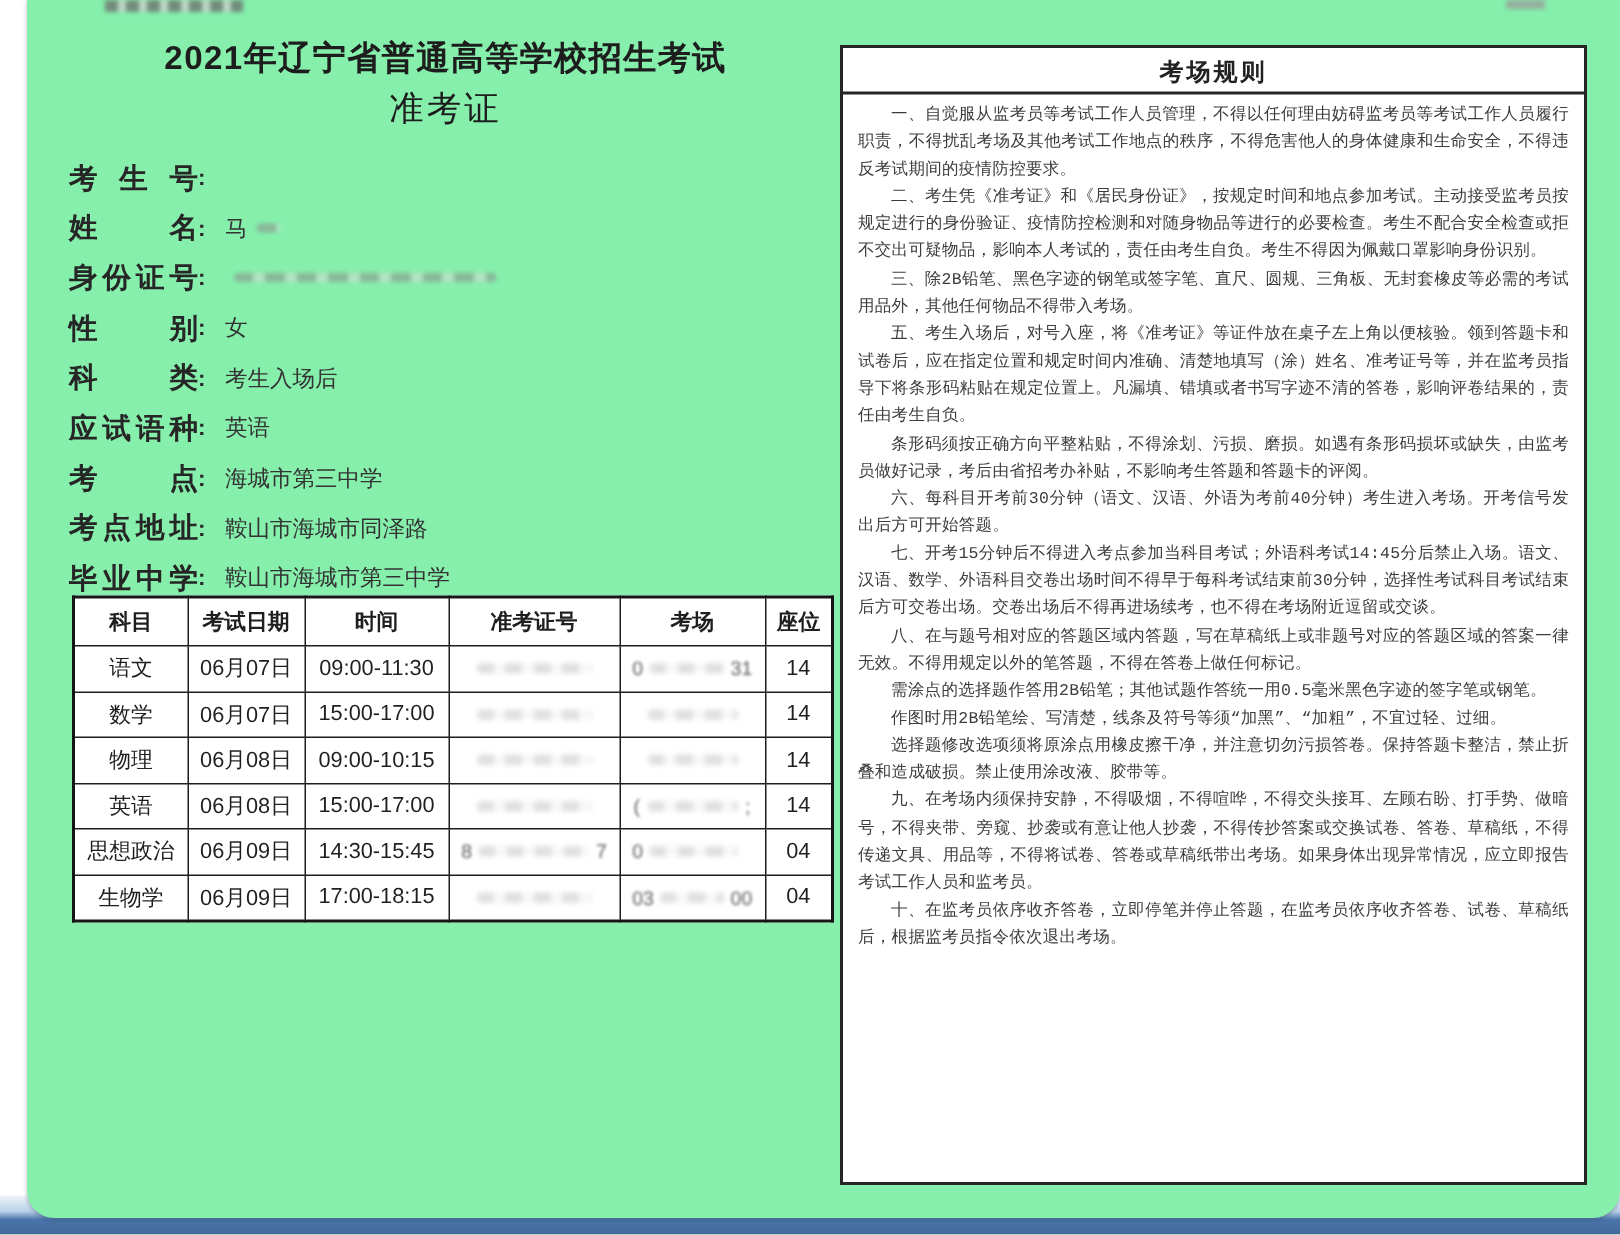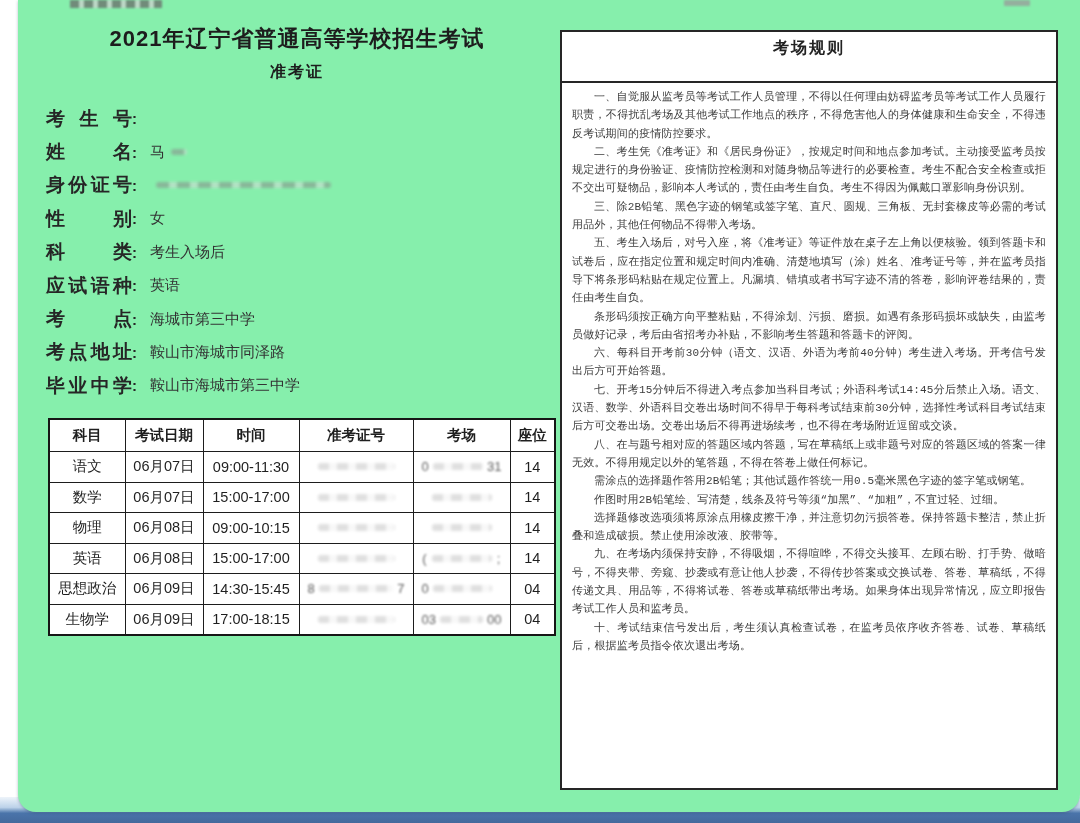--- a/index.html
+++ b/index.html
@@ -19,48 +19,48 @@
     border-radius:0 0 18px 18px;box-shadow:0 1px 3px rgba(40,60,90,.35);margin-left:18px;
   }
   
   .artifact{position:absolute;filter:blur(1.3px);opacity:.75;}
   .artifact-tl{left:52px;top:0;width:92px;height:8px;
     background:repeating-linear-gradient(90deg,#6a6a6a 0 9px,#cfcfcf 9px 14px);}
   .artifact-tr{left:986px;top:0;width:26px;height:6px;background:#9a9a9a;}
   
   .ticket-title{position:absolute;left:26px;top:24px;width:506px;text-align:center;color:#1d1d1d;}
   .ticket-title .l1{font-size:22px;font-weight:bold;letter-spacing:1px;line-height:30px;}
-  .ticket-title .l2{font-size:16px;font-weight:bold;letter-spacing:2px;line-height:32px;margin-top:2px;}
+  .ticket-title .l2{font-size:23px;font-weight:normal;letter-spacing:2px;line-height:32px;margin-top:2px;}
   .fields{position:absolute;left:28px;top:102px;width:505px;}
   .field-row{height:33.4px;display:flex;align-items:center;color:#262626;}
   .field-label{display:inline-block;width:86px;font-weight:bold;font-size:19px;
     text-align:justify;text-align-last:justify;letter-spacing:0;}
   .field-colon{width:12px;font-weight:bold;font-size:15px;}
   .field-value{font-size:15px;color:#333;margin-left:6px;display:flex;align-items:center;gap:6px;}
   .smudge{height:6px;border-radius:3px;filter:blur(1.4px);opacity:.55;
     background:repeating-linear-gradient(90deg,#8a8a8a 0 13px,#d8d8d8 13px 21px);}
   
-  table.sched{position:absolute;left:30px;top:418px;border-collapse:collapse;
+  table.sched{position:absolute;left:30px;top:397px;border-collapse:collapse;
     table-layout:fixed;background:#fff;border:2.5px solid #161616;}
   table.sched th,table.sched td{border:1.5px solid #1d1d1d;text-align:center;
     font-size:14.5px;color:#1f1f1f;padding:0;overflow:hidden;}
   table.sched th{height:31px;font-weight:bold;}
   table.sched td{height:29.5px;}
   col.c-subject{width:76px;}col.c-date{width:78px;}col.c-time{width:96px;}
   col.c-ticket{width:114px;}col.c-room{width:97px;}col.c-seat{width:45px;}
   td.redacted{position:relative;}
   td.redacted .cellwrap{display:flex;align-items:center;justify-content:space-between;padding:0 8px;}
   .frag{filter:blur(1.1px);color:#5a5a5a;font-size:13px;min-width:6px;}
   .smudge-cell{flex:1;height:7px;margin:0 4px;border-radius:3px;filter:blur(1.8px);opacity:.28;
     background:repeating-linear-gradient(90deg,#909090 0 11px,#e6e6e6 11px 19px);}
   
   .rules-box{position:absolute;left:542px;top:30px;width:498px;height:760px;
     box-sizing:border-box;border:2.5px solid #262626;background:#fff;}
   .rules-title{text-align:center;font-size:16px;font-weight:bold;color:#222;
-    padding:6px 0 22px;border-bottom:2px solid #262626;letter-spacing:2px;}
+    padding:6px 0 2px;border-bottom:2px solid #262626;letter-spacing:2px;}
   .rules-body{padding:5px 10px 4px 10px;text-align:justify;}
   .rules-body p{margin:0;text-indent:2em;font-size:11px;line-height:18.3px;
     color:#3c3c3c;letter-spacing:.2px;font-family:Liberation Mono, monospace;}
 </style>
 </head>
 <body>
 
 <div class="page">
   <div class="bottom-band"></div>
   <div class="card">
@@ -338,19 +338,19 @@
           <p>八、在与题号相对应的答题区域内答题，写在草稿纸上或非题号对应的答题区域的答案一律无效。不得用规定以外的笔答题，不得在答卷上做任何标记。</p>
 
           <p>需涂点的选择题作答用2B铅笔；其他试题作答统一用0.5毫米黑色字迹的签字笔或钢笔。</p>
 
           <p>作图时用2B铅笔绘、写清楚，线条及符号等须“加黑”、“加粗”，不宜过轻、过细。</p>
 
           <p>选择题修改选项须将原涂点用橡皮擦干净，并注意切勿污损答卷。保持答题卡整洁，禁止折叠和造成破损。禁止使用涂改液、胶带等。</p>
 
           <p>九、在考场内须保持安静，不得吸烟，不得喧哗，不得交头接耳、左顾右盼、打手势、做暗号，不得夹带、旁窥、抄袭或有意让他人抄袭，不得传抄答案或交换试卷、答卷、草稿纸，不得传递文具、用品等，不得将试卷、答卷或草稿纸带出考场。如果身体出现异常情况，应立即报告考试工作人员和监考员。</p>
 
-          <p>十、考试结束信号发出后，考生须认真检查试卷，在监考员依序收齐答卷、试卷、草稿纸后，根据监考员指令依次退出考场。</p>
+          <p>十、在监考员依序收齐答卷，立即停笔并停止答题，在监考员依序收齐答卷、试卷、草稿纸后，根据监考员指令依次退出考场。</p>
 
       </div>
     </div>
 
   </div>
 </div>
 
 </body></html>

